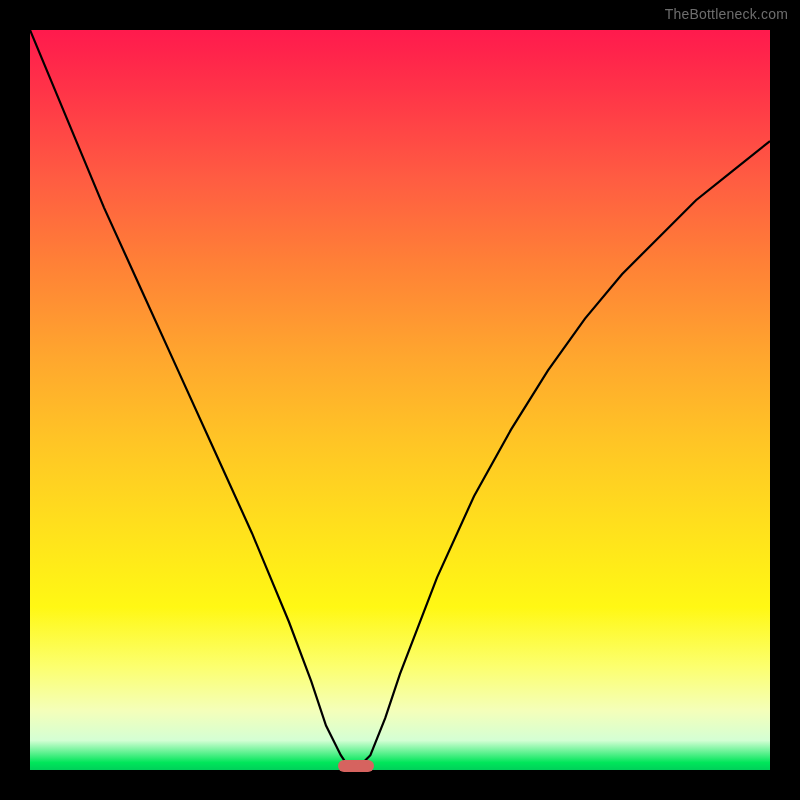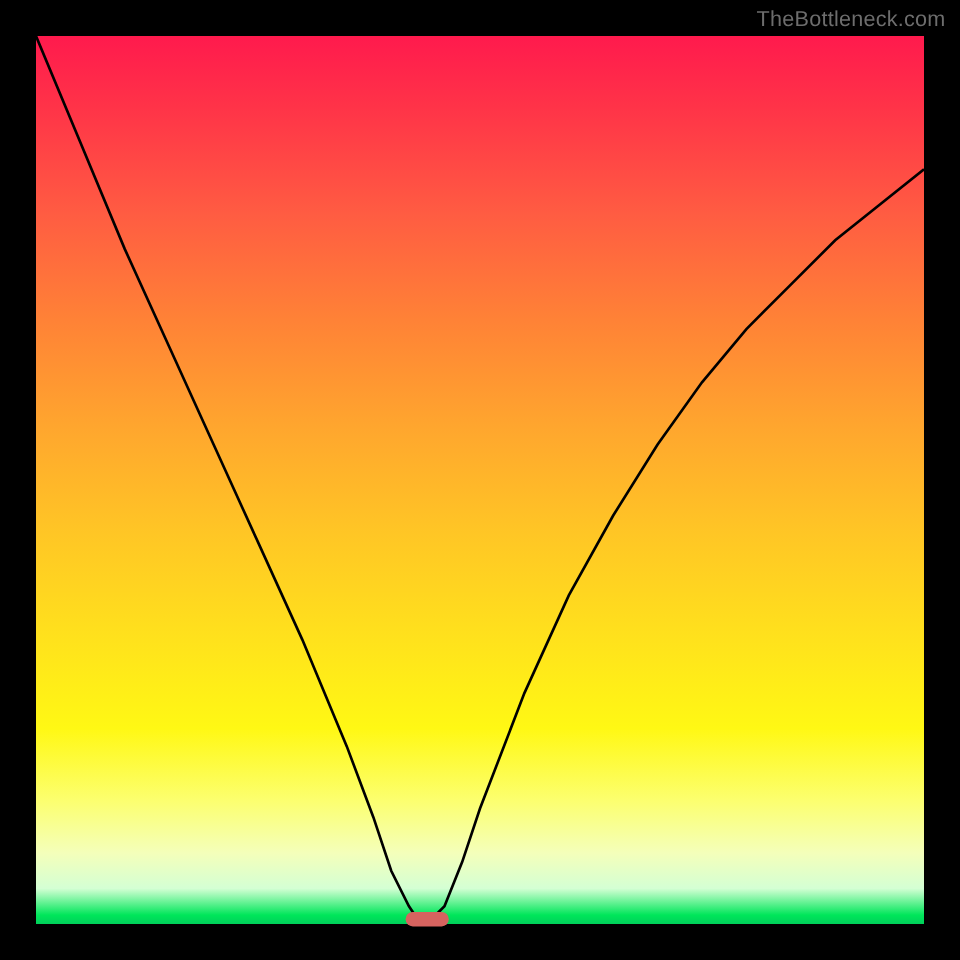--- a/index.html
+++ b/index.html
@@ -52,21 +52,21 @@
     background: #d6635f;
     border-radius: 6px;
     left: 304px;
     bottom: -2px;
   }
   .watermark {
     position: absolute;
     top: 6px;
     right: 12px;
     color: #6d6d6d;
-    font-size: 18px;
+    font-size: 14px;
     font-weight: 500;
     letter-spacing: 0.2px;
   }
 </style>
 </head>
 <body>
 
 <div class="watermark">TheBottleneck.com</div>
 
 <div class="plot-area">

